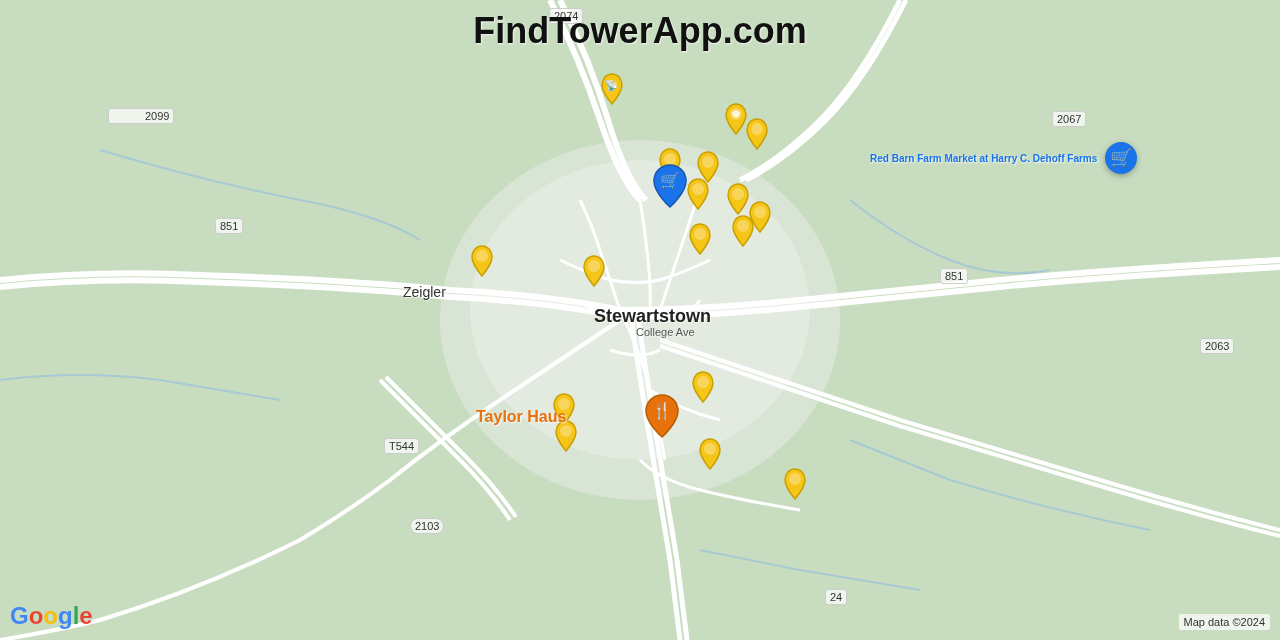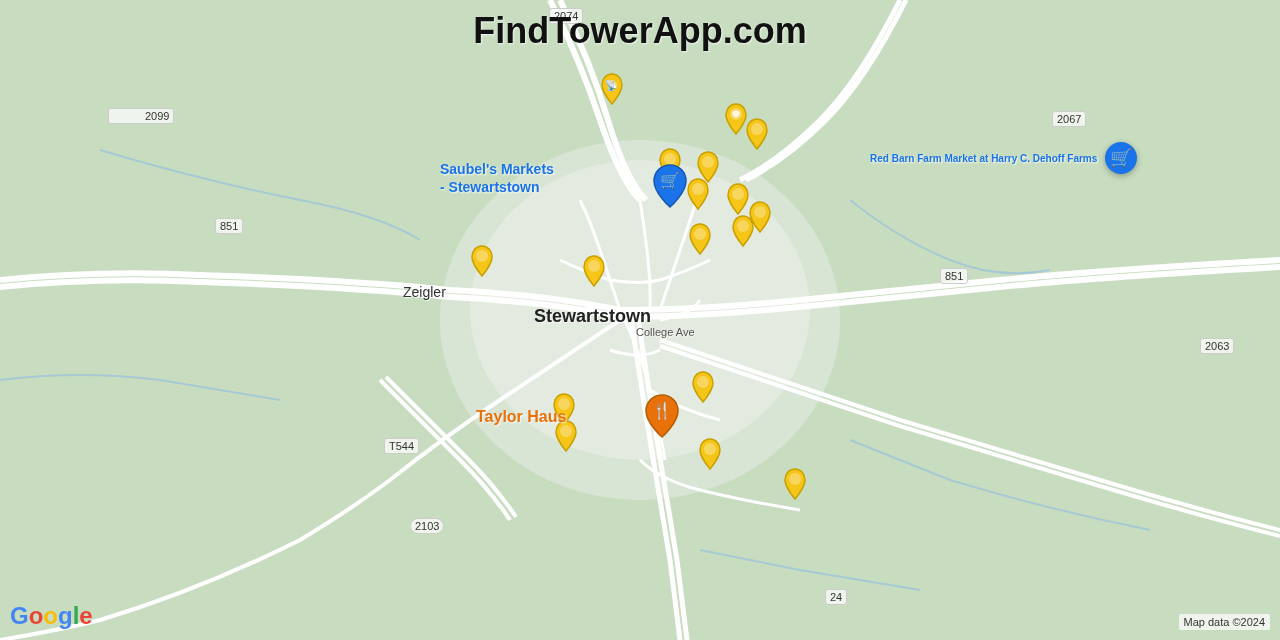--- a/index.html
+++ b/index.html
@@ -165,21 +165,21 @@
   <div class="road-label" style="top:8px;left:549px;">2074</div>
   <div class="road-label" style="top:108px;left:108px;padding-left:36px;">2099</div>
   <div class="road-label" style="top:218px;left:215px;">851</div>
   <div class="road-label" style="top:268px;left:940px;">851</div>
   <div class="road-label" style="top:111px;left:1052px;">2067</div>
   <div class="road-label" style="top:438px;left:384px;">T544</div>
   <div class="road-label" style="top:518px;left:410px;border-radius:8px;">2103</div>
   <div class="road-label" style="top:338px;left:1200px;">2063</div>
   <div class="road-label" style="bottom:35px;left:825px;">24</div>
 
-  <div class="place-label bold" style="top:306px;left:534px;">Stewartstown</div>
+  <div class="place-label bold" style="top:306px;left:594px;">Stewartstown</div>
   <div class="place-label small" style="top:326px;left:636px;">College Ave</div>
   <div class="place-label" style="top:284px;left:403px;">Zeigler</div>
 
   <div class="marker" style="left:612px;top:110px;">
     <svg viewBox="0 0 26 34" width="26" height="34">
       <path d="M13 2 C7 2 3 7 3 13 C3 20 13 32 13 32 C13 32 23 20 23 13 C23 7 19 2 13 2Z" fill="#f5c518" stroke="#c9a000" stroke-width="1.5"></path>
       <circle cx="13" cy="13" r="5" fill="white" opacity="0.4"></circle>
       <text x="13" y="17" text-anchor="middle" font-size="10" fill="white">📡</text>
     </svg>
   </div>
@@ -284,23 +284,20 @@
       <circle cx="13" cy="12" r="6" fill="rgba(255,255,255,0.3)"></circle>
     </svg>
   </div>
 
   <div style="position:absolute;left:652px;top:163px;z-index:8;width:36px;height:46px;">
     <svg viewBox="0 0 36 46" width="36" height="46">
       <path d="M18 2 C9 2 2 9 2 18 C2 30 18 44 18 44 C18 44 34 30 34 18 C34 9 27 2 18 2Z" fill="#1a73e8" stroke="#1558b0" stroke-width="1.5"></path>
       <text x="18" y="23" text-anchor="middle" font-size="16" fill="white">🛒</text>
     </svg>
   </div>
-  <div style="position:absolute;left:440px;top:160px;z-index:6;">
-    <span style="color:#1a73e8;font-size:14px;font-weight:bold;line-height:1.3;text-shadow:1px 1px 2px rgba(255,255,255,0.9);">Saubel's Markets<br>- Stewartstown</span>
-  </div>
 
   <div style="position:absolute;left:870px;top:142px;z-index:6;display:flex;align-items:center;gap:8px;">
     <span style="color:#1a73e8;font-size:10px;font-weight:bold;line-height:1.3;text-shadow:1px 1px 2px rgba(255,255,255,0.9);">Red Barn Farm Market at
 Harry C. Dehoff Farms</span>
     <div style="background:#1a73e8;color:white;border-radius:50%;width:32px;height:32px;display:flex;align-items:center;justify-content:center;font-size:18px;box-shadow:0 2px 6px rgba(0,0,0,0.3);flex-shrink:0;">🛒</div>
   </div>
 
   <div style="position:absolute;left:476px;top:408px;z-index:6;">
     <span style="color:#e8710a;font-size:16px;font-weight:bold;text-shadow:1px 1px 2px rgba(255,255,255,0.9);">Taylor Haus</span>
   </div>

